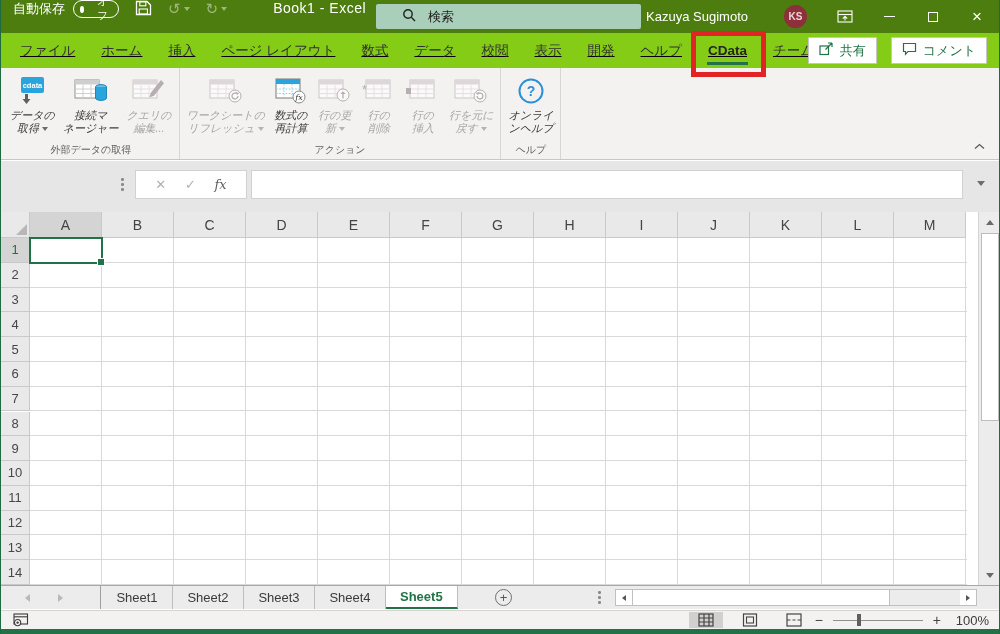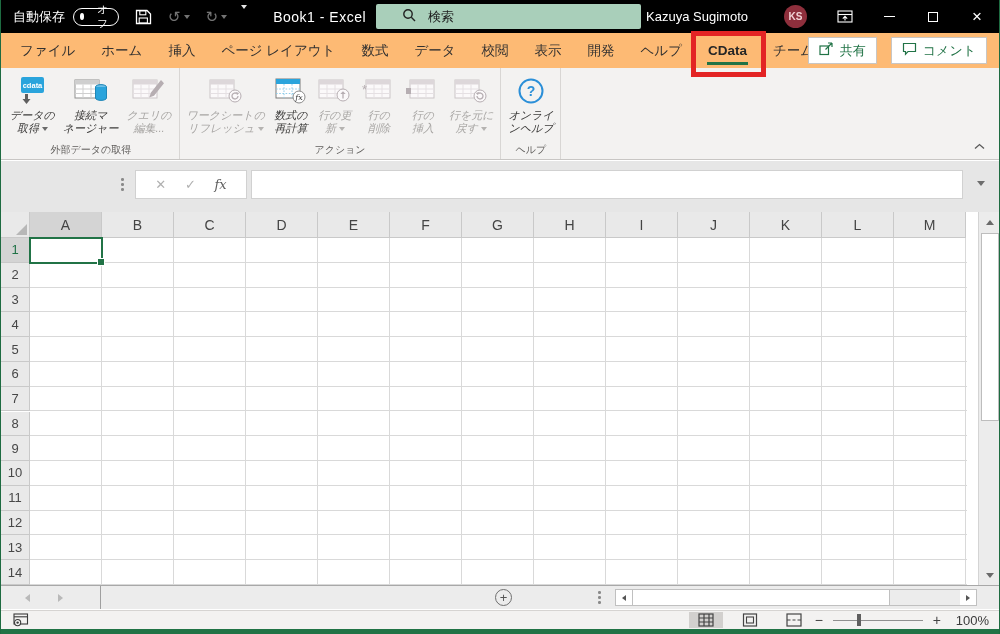--- a/index.html
+++ b/index.html
@@ -2,22 +2,22 @@
 <html><head>
 <meta charset="utf-8">
 <style>
   * { margin:0; padding:0; box-sizing:border-box; }
   html,body { background:#fff; }
   body { font-family:"Liberation Sans","DejaVu Sans",sans-serif; }
   .window { position:relative; width:1000px; height:634px; overflow:hidden; background:#fff;
             border-left:1px solid #1e6b41; border-right:1px solid #1e6b41; }
 
   
-  .titlebar { position:absolute; left:0; top:0; width:100%; height:33px; background:#000000;
-              display:flex; align-items:center; color:#fff; font-size:13px; }
+  .titlebar { position:absolute; left:0; top:0; width:100%; height:33px; background:#4d7c0f;
+              display:flex; align-items:flex-start; color:#fff; font-size:13px; }
   .autosave-label { margin-left:12px; }
   .toggle { margin-left:8px; width:46px; height:18px; border:1.5px solid #fff; border-radius:10px;
             display:flex; align-items:center; gap:13px; padding:0 6px; }
   .toggle .dot { width:7px; height:7px; background:#fff; border-radius:50%; }
   .toggle .state { font-size:10.5px; letter-spacing:1px; }
   .qat { margin-left:16px; display:flex; align-items:center; }
   .undo-redo { margin-left:16px; display:flex; align-items:center; gap:3px; opacity:.45; font-size:15px; }
   .mini-tri { width:0; height:0; border-left:3px solid transparent; border-right:3px solid transparent;
               border-top:4px solid #fff; }
   .qat-chevron { margin-left:14px; opacity:.9; }
@@ -29,21 +29,21 @@
   .user-name { font-size:13px; margin-right:10px; }
   .avatar { width:23px; height:23px; border-radius:50%; background:#8e2f3c; color:#f2d3d6;
             font-size:10px; font-weight:bold; display:flex; align-items:center; justify-content:center;
             margin-right:16px;margin-left:26px; }
   .winctl { width:44px; height:33px; display:flex; align-items:center; justify-content:center; }
   .minimize-bar { width:11px; border-top:1.2px solid #fff; }
   .maximize-sq { width:10px; height:10px; border:1.2px solid #fff; }
   .close-x { font-size:17px; line-height:1; }
 
   
-  .tabrow { position:absolute; left:0; top:33px; width:100%; height:35px; background:#fdba74; }
+  .tabrow { position:absolute; left:0; top:33px; width:100%; height:35px; background:#84cc16;text-decoration:underline; }
   #tabs { display:flex; align-items:center; height:100%; padding-left:6px; }
   .tab { padding:0 13px; height:100%; display:flex; align-items:center; font-size:13.5px; color:#323130;
          position:relative; white-space:nowrap; }
   .tab.active { font-weight:bold; color:#262626; }
   .tab.active::after { content:''; position:absolute; left:12px; right:12px; bottom:3px; height:3px;
                        background:#217346; }
   .action-btns { position:absolute; right:12px; top:4px; display:flex; gap:14px; }
   .act-btn { height:27px; background:#fff; border:1px solid #c8c6c4; color:#217346; font-size:13px;
              display:flex; align-items:center; gap:6px; padding:0 10px; }
   .red-annotation { position:absolute; top:31px; left:620px; width:82px; height:46px;
@@ -471,20 +471,27 @@
     <div class="vs-btn" style="bottom:0;top:auto">
         <span class="tri-d"></span>
       </div>
   </div>
 
   <div class="sheetbar">
     <div class="sheet-nav">
       <span class="tri-l"></span>
       <span class="tri-r"></span>
     </div>
+    <div id="sheets">
+        <div class="sheet">Sheet1</div>
+        <div class="sheet">Sheet2</div>
+        <div class="sheet">Sheet3</div>
+        <div class="sheet">Sheet4</div>
+        <div class="sheet active">Sheet5</div>
+      </div>
     <div class="add-sheet">
         <span>+</span>
       </div>
     <span class="vdots sheet-dots">
         <i></i>
         <i></i>
         <i></i>
       </span>
     <div class="hscroll">
       <div class="hs-btn">

